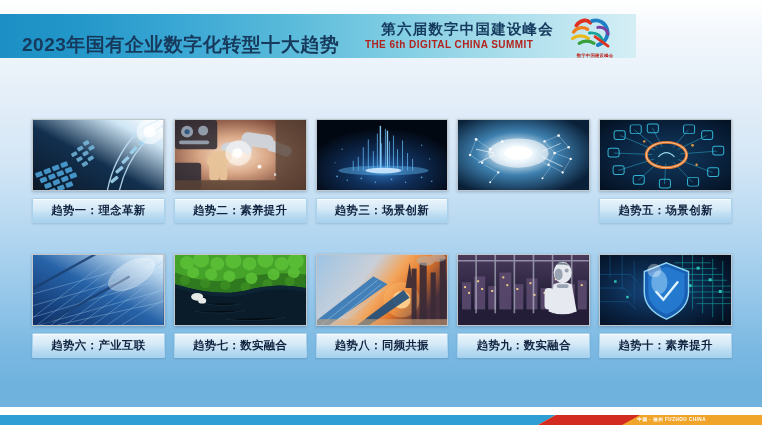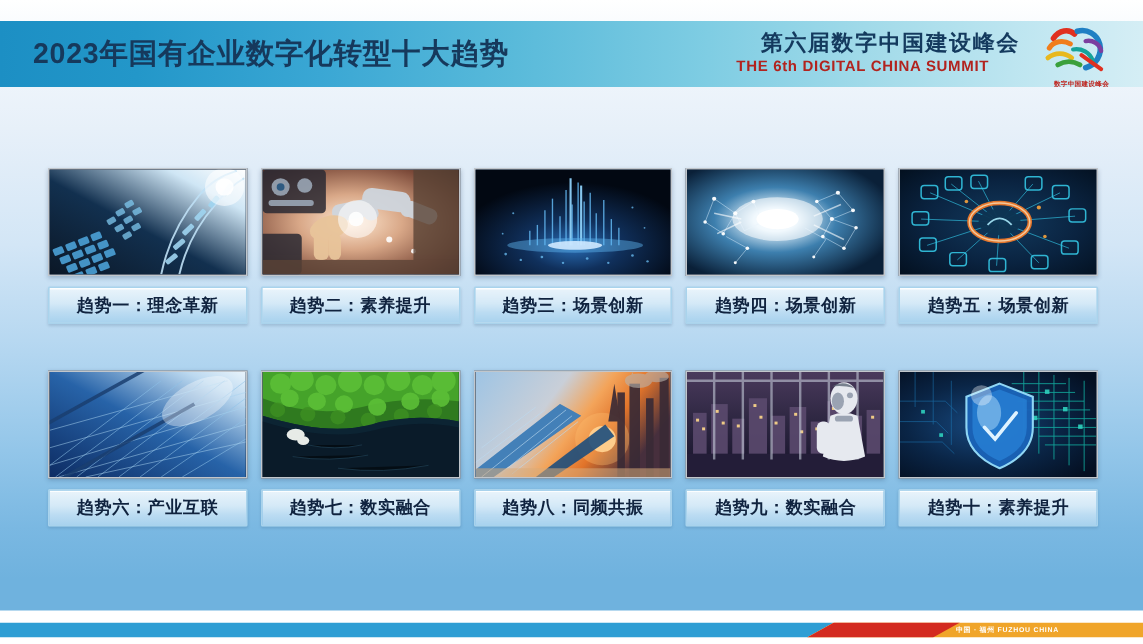--- a/index.html
+++ b/index.html
@@ -27,32 +27,32 @@
         #6fb2de 95%,
         #ffffff 95.5%,
         #ffffff 100%);
     overflow: hidden;
   }
 
   
   #header-bar {
     position: absolute;
     left: 0; top: 14px;
-    width: 762px; height: 44px;
+    width: 636px; height: 44px;
     background: linear-gradient(90deg,
         #1c8fc4 0%,
         #2397c9 12%,
         #3aa7d4 28%,
         #59bada 45%,
         #7fcde3 62%,
         #a6dcea 78%,
         #c4e8f2 92%,
         #d5eef5 100%);
     display: flex;
-    align-items: center;
+    align-items: flex-end;
   }
 
   #slide-title {
     margin-left: 22px;
     color: #16395c;
     font-size: 19px;
     font-weight: bold;
     letter-spacing: 0.5px;
     white-space: nowrap;
   }
@@ -103,21 +103,21 @@
     font-weight: bold;
     letter-spacing: 0.2px;
     margin-top: 1px;
     white-space: nowrap;
   }
 
   
   #card-grid {
     position: absolute;
     left: 32px;
-    top: 112px;
+    top: 119px;
     width: 700px;
     display: grid;
     grid-template-columns: repeat(5, 1fr);
     grid-template-rows: repeat(2, auto);
     column-gap: 9px;
     row-gap: 31px;
   }
 
   .card { width: 100%; }
 
@@ -424,21 +424,20 @@
           <ellipse cx="60" cy="34" rx="30" ry="15" fill="#ffffff" opacity="0.55"></ellipse>
           <ellipse cx="60" cy="34" rx="14" ry="7" fill="#ffffff"></ellipse>
           <g stroke="#ffffff" stroke-width="1" opacity="0.6">
             <line x1="36" y1="34" x2="18" y2="30"></line>
             <line x1="36" y1="36" x2="20" y2="44"></line>
             <line x1="84" y1="32" x2="102" y2="24"></line>
             <line x1="84" y1="38" x2="104" y2="48"></line>
           </g>
         </svg>
       </div>
-      <div class="card-label">趋势四：场景创新</div>
     </div>
 
     <div class="card">
       <div class="card-thumb">
         <svg viewBox="0 0 130 72" preserveAspectRatio="none">
           <defs>
             <radialGradient id="g5" cx="0.52" cy="0.5" r="0.72">
               <stop offset="0" stop-color="#123a5e"></stop>
               <stop offset="0.55" stop-color="#0a2340"></stop>
               <stop offset="1" stop-color="#03101f"></stop>

